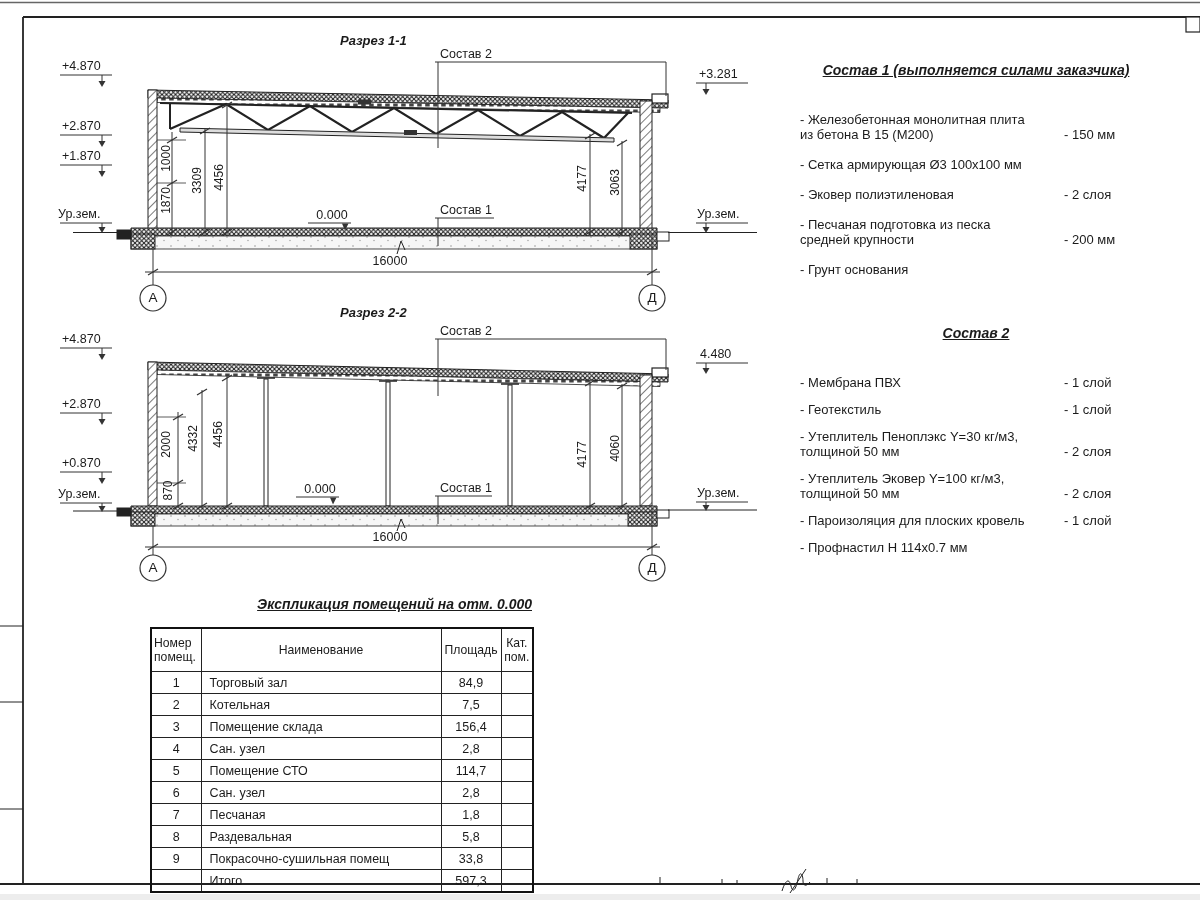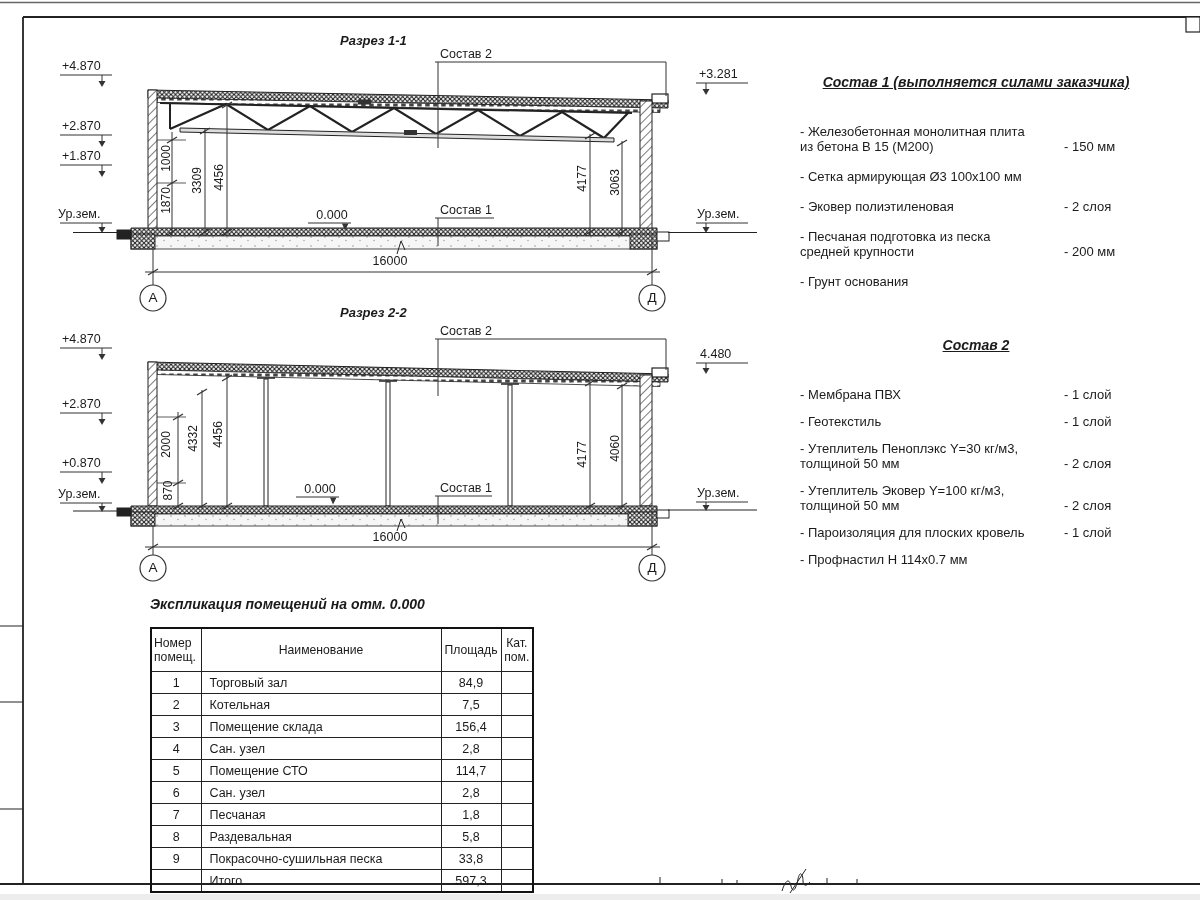--- a/index.html
+++ b/index.html
@@ -6,29 +6,29 @@
   #sheet{position:relative;width:1200px;height:900px;background:#fff;overflow:hidden;
          font-family:"Liberation Sans",sans-serif;color:#1b1b1b;}
   svg{position:absolute;left:0;top:0;}
   .t{position:absolute;white-space:nowrap;font-size:12.5px;line-height:14px;}
   .ctr{text-align:center;}
   .rot{position:absolute;width:44px;text-align:center;font-size:12px;line-height:13px;
        transform:rotate(-90deg);white-space:nowrap;}
   .ttl{position:absolute;font-size:13px;font-weight:bold;font-style:italic;
        white-space:nowrap;}
   .ax{position:absolute;width:26px;text-align:center;font-size:13.5px;line-height:16px;}
-  .sostav{position:absolute;width:352px;margin-top:12px;}
+  .sostav{position:absolute;width:352px;}
   .sostav .st{font-size:14px;font-weight:bold;font-style:italic;text-decoration:underline;
               text-align:center;margin-bottom:34px;white-space:nowrap;}
   .li{display:flex;align-items:flex-end;margin-bottom:15px;font-size:13px;line-height:15px;}
   .sostav.s2 .li{margin-bottom:12px;}
   .li-t{width:260px;}
   .li-v{width:86px;padding-left:4px;}
-  .tbl-title{position:absolute;left:150px;top:596px;width:382px;text-align:left;
-             font-size:14px;font-weight:bold;font-style:italic;white-space:nowrap;}
+  .tbl-title{position:absolute;left:150px;top:596px;width:382px;text-align:right;
+             font-size:14px;font-weight:bold;font-style:italic;text-decoration:underline;white-space:nowrap;}
   #rooms{position:absolute;left:150px;top:627px;width:382px;border-collapse:collapse;
          table-layout:fixed;font-size:12.5px;border:2px solid #111;}
   #rooms th,#rooms td{border:1px solid #222;padding:0 2px;overflow:hidden;}
   #rooms th{font-weight:normal;font-size:12.2px;line-height:14px;height:42px;margin-top:26px;}
   #rooms td{height:21px;}
   #rooms td.c0,#rooms td.c2{text-align:center;}
   #rooms td.c1{padding-left:8px;text-align:left;}
   .bstrip{position:absolute;left:0;right:0;bottom:0;height:6px;background:#ededed;}
 </style>
 </head>
@@ -443,21 +443,21 @@
           <td class="c3"></td>
         </tr>
         <tr>
           <td class="c0">8</td>
           <td class="c1">Раздевальная</td>
           <td class="c2">5,8</td>
           <td class="c3"></td>
         </tr>
         <tr>
           <td class="c0">9</td>
-          <td class="c1">Покрасочно-сушильная песка</td>
+          <td class="c1">Покрасочно-сушильная помещ</td>
           <td class="c2">33,8</td>
           <td class="c3"></td>
         </tr>
         <tr>
           <td class="c0"></td>
           <td class="c1">Итого</td>
           <td class="c2">597,3</td>
           <td class="c3"></td>
         </tr>
       </tbody>

